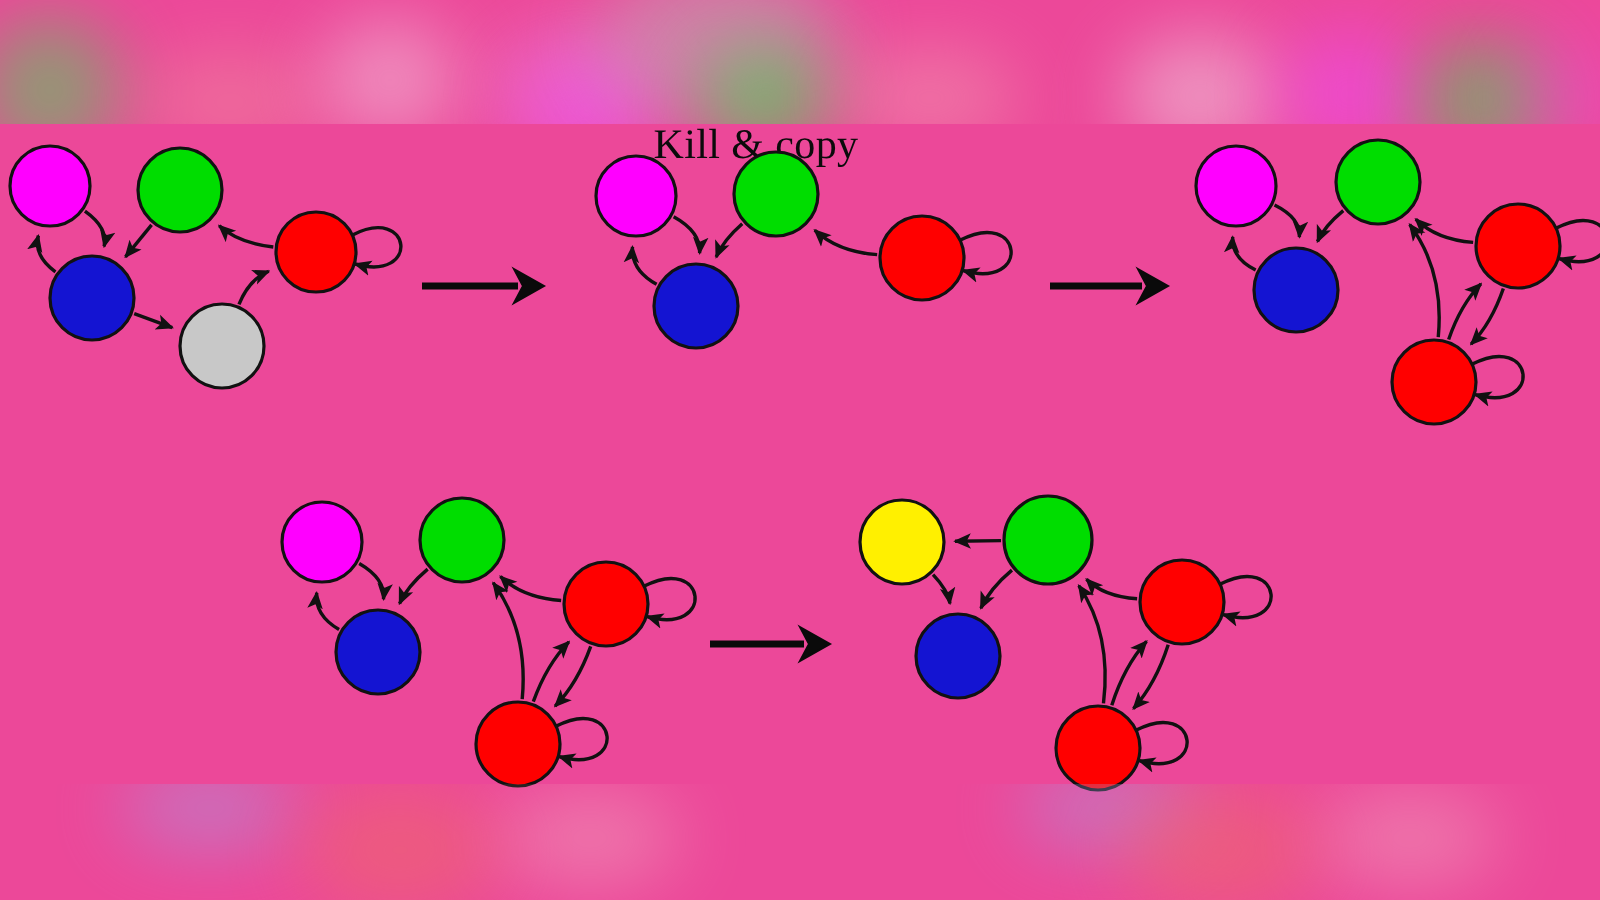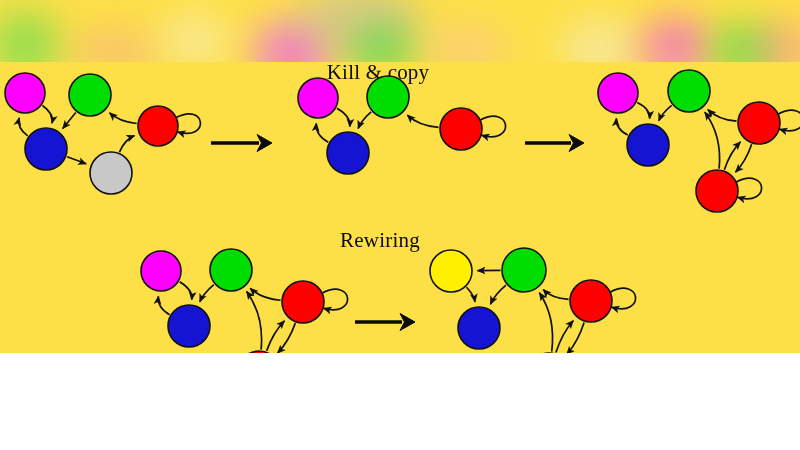--- a/index.html
+++ b/index.html
@@ -4,23 +4,23 @@
 <title>Network evolution: kill &amp; copy / rewiring</title>
 <style>
   html, body {
     margin: 0;
     padding: 0;
     background: #ffffff;
   }
   #stage {
     position: relative;
     width: 800px;
-    height: 353px;
+    height: 450px;
     overflow: hidden;
-    background: #fde047;
+    background: #ec4899;
     font-family: "Liberation Serif", "DejaVu Serif", serif;
   }
 
   
   .blur-band {
     position: absolute;
     left: 0;
     width: 800px;
     overflow: hidden;
     pointer-events: none;
@@ -81,21 +81,20 @@
       <div class="blob" style="left: 560px; top: 18px; width: 80px; height: 60px; background: rgb(240, 240, 240); opacity: 0.45;"></div>
       <div class="blob" style="left: 640px; top: 16px; width: 70px; height: 62px; background: rgb(239, 77, 240); opacity: 0.6;"></div>
       <div class="blob" style="left: 710px; top: 22px; width: 64px; height: 56px; background: rgb(61, 220, 74); opacity: 0.6;"></div>
       <div class="blob" style="left: 755px; top: 20px; width: 60px; height: 56px; background: rgb(239, 77, 240); opacity: 0.3;"></div>
     </div>
 
   <div id="content">
 
     <div class="panel-title" id="title-kill-copy" style="left: 378px; top: 60px;">Kill &amp; copy</div>
 
-    <div class="panel-title" id="title-rewiring" style="left: 380px; top: 228px;">Rewiring</div>
 
     <svg class="graph-layer" id="graph-layer" viewBox="0 0 800 450">
         <defs>
           <marker id="ah" viewBox="0 0 10 10" refX="9" refY="5" markerWidth="5.2" markerHeight="5.2" orient="auto-start-reverse">
             <path d="M0,0.6 L10,5 L0,9.4 L2.4,5 Z" fill="#111111"></path>
           </marker>
         </defs>
         <g>
           <g>
             <path d="M 42.46656178479169 105.53671485749175 Q 54.2265835513809 113.97753116823216 52.05977222211176 123.20214813950349" class="edge" marker-end="url(#ah)"></path>

